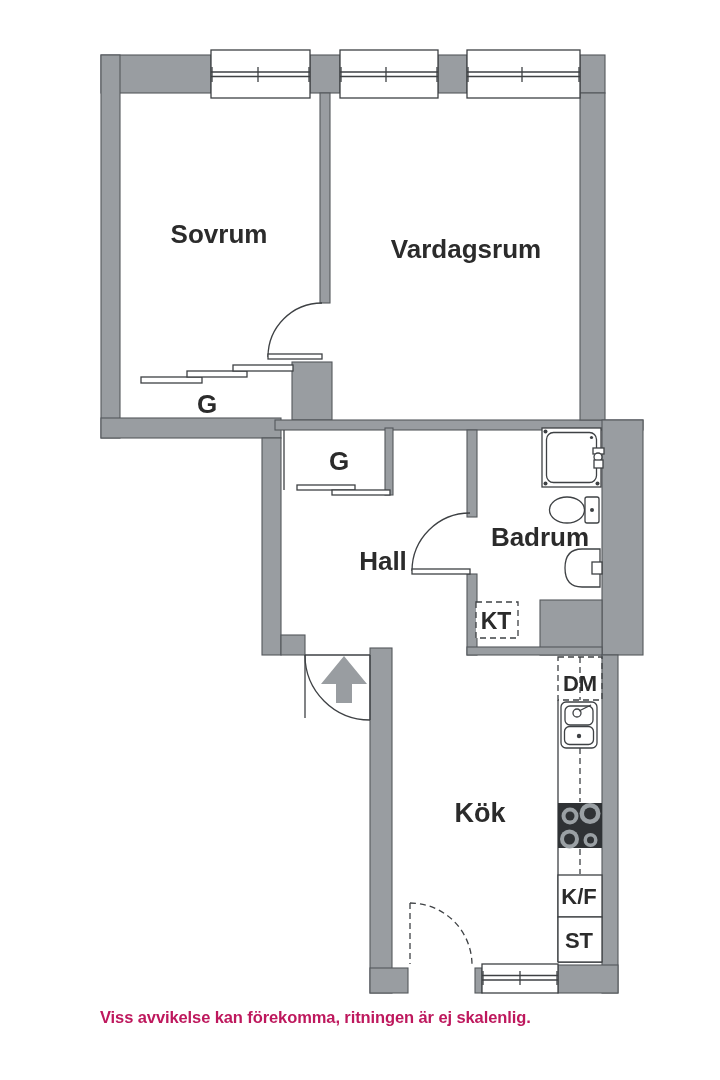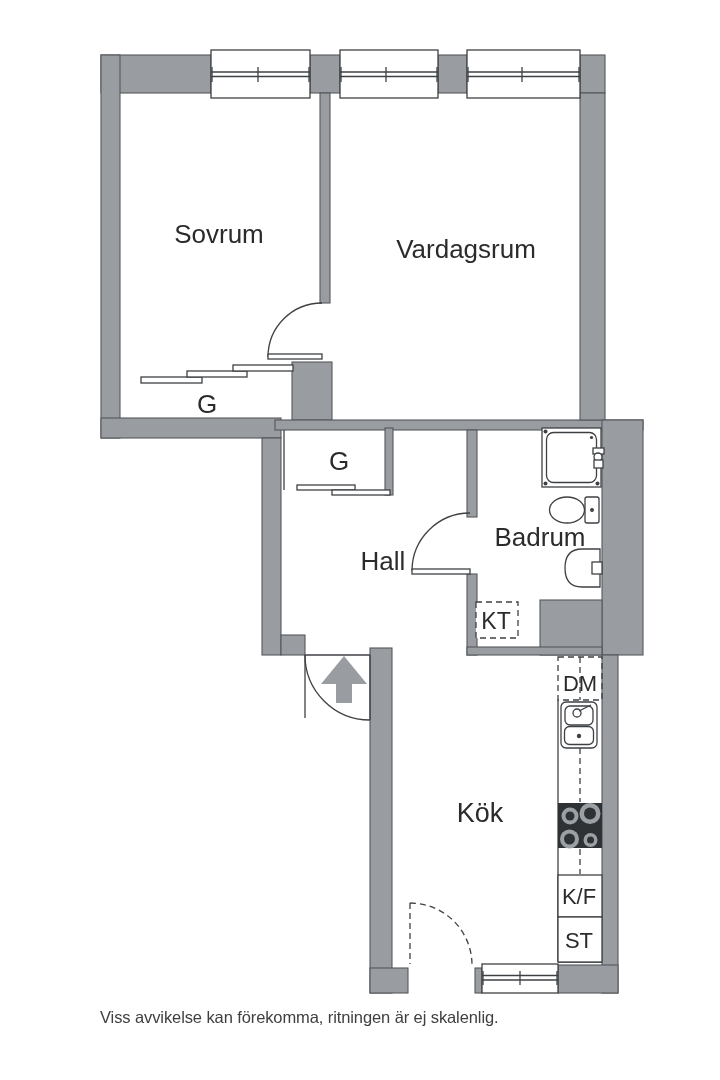--- a/index.html
+++ b/index.html
@@ -1,28 +1,28 @@
 <!DOCTYPE html>
 <html style="--wall: #999DA1; --line: #3E4144; --text: #2B2B2B; --stove: #2F3235; --burner: #9AA0A4;"><head>
 <meta charset="utf-8">
 <style>
   html,body{margin:0;padding:0;background:#ffffff;}
   .page{position:relative;width:720px;height:1080px;background:#fff;overflow:hidden;
-        font-family:"Liberation Sans",sans-serif;}
+        font-family:"Liberation Sans",sans-serif;font-weight:bold;}
   svg{position:absolute;left:0;top:0;}
   .wall{fill:var(--wall,#999DA1);stroke:#54585C;stroke-width:1.1;}
   .ln{stroke:var(--line,#3E4144);stroke-width:1.3;fill:none;}
   .fx{fill:#ffffff;stroke:var(--line,#3E4144);stroke-width:1.3;}
   .dash{stroke-dasharray:6 4;}
   .dot{fill:var(--line,#3E4144);stroke:none;}
   .roomlabel{fill:var(--text,#2B2B2B);font-size:26px;}
   .smalllabel{fill:var(--text,#2B2B2B);font-size:22px;}
   text{font-family:"Liberation Sans",sans-serif;}
   .caption{position:absolute;left:100px;top:1008px;width:560px;
-           font-size:16.5px;color:#404040;letter-spacing:-0.1px;}
+           font-size:16.5px;color:#be185d;letter-spacing:-0.1px;}
 </style>
 </head>
 <body>
 
 <div class="page">
 <svg width="720" height="1040" viewBox="0 0 720 1040">
 
   <g>
     <rect class="wall" x="101" y="55" width="110" height="38"></rect>
     <rect class="wall" x="310" y="55" width="30" height="38"></rect>

